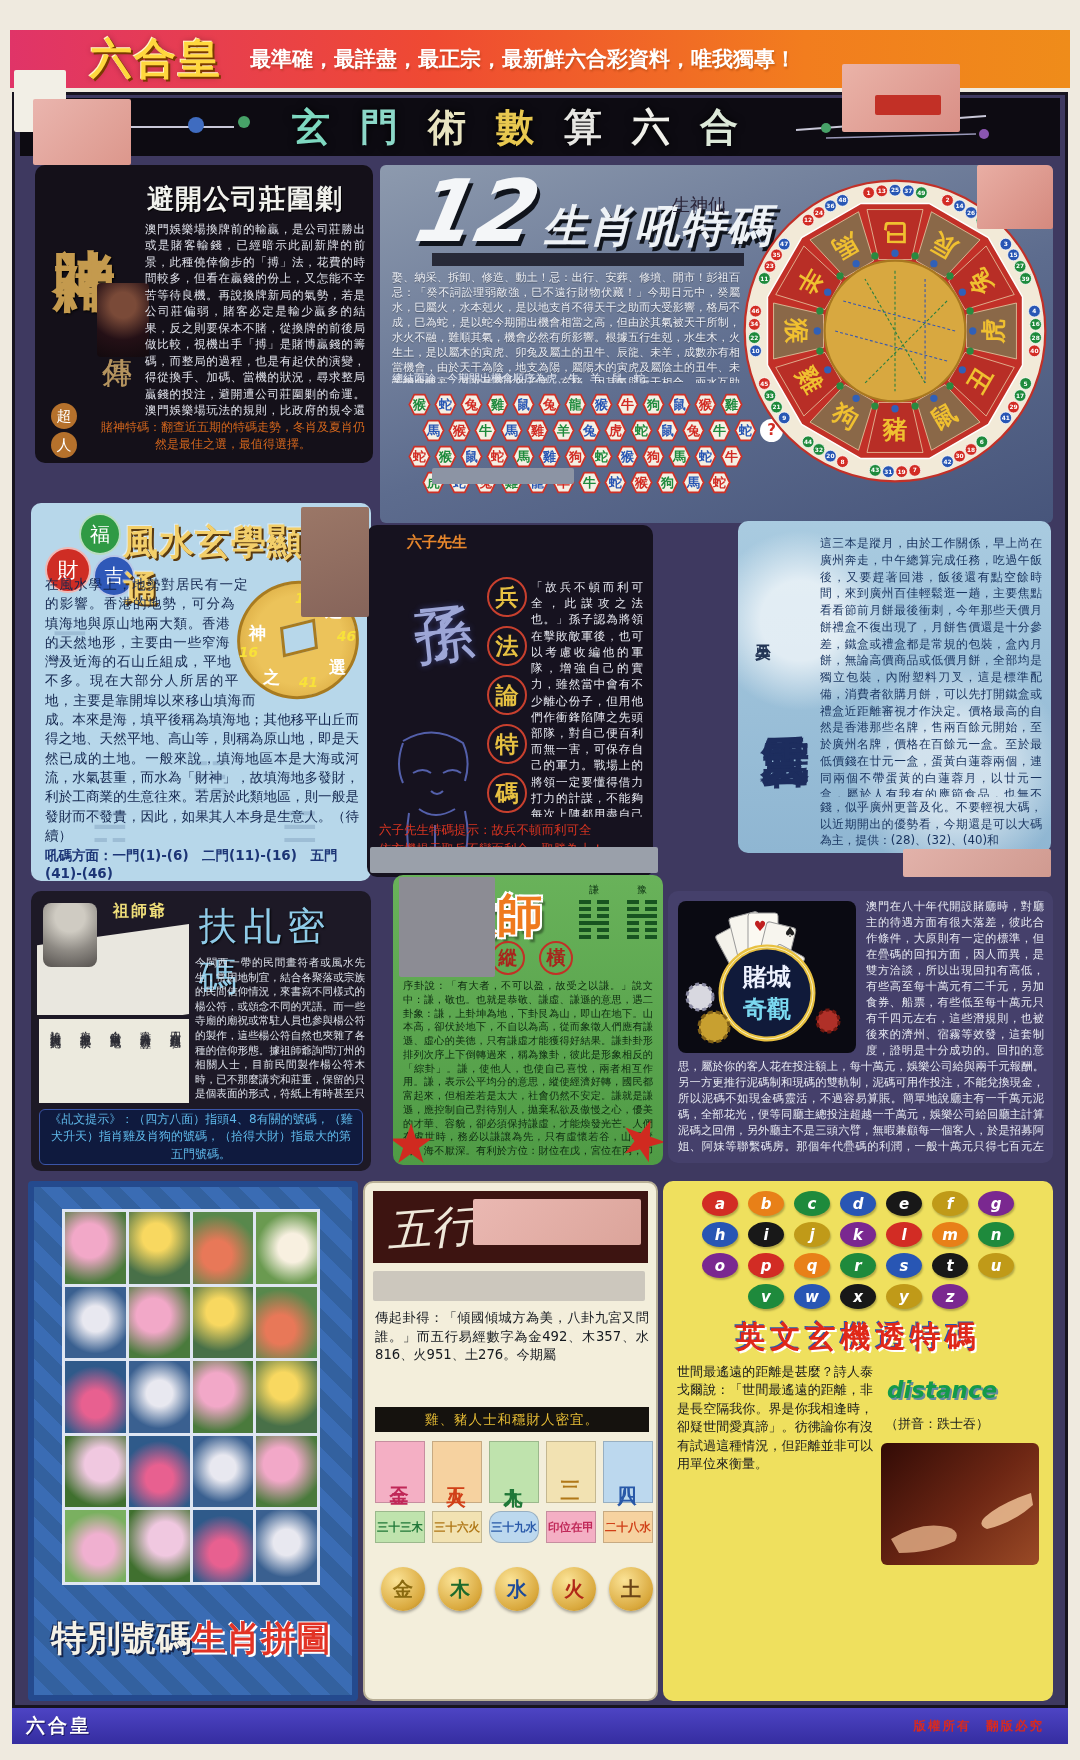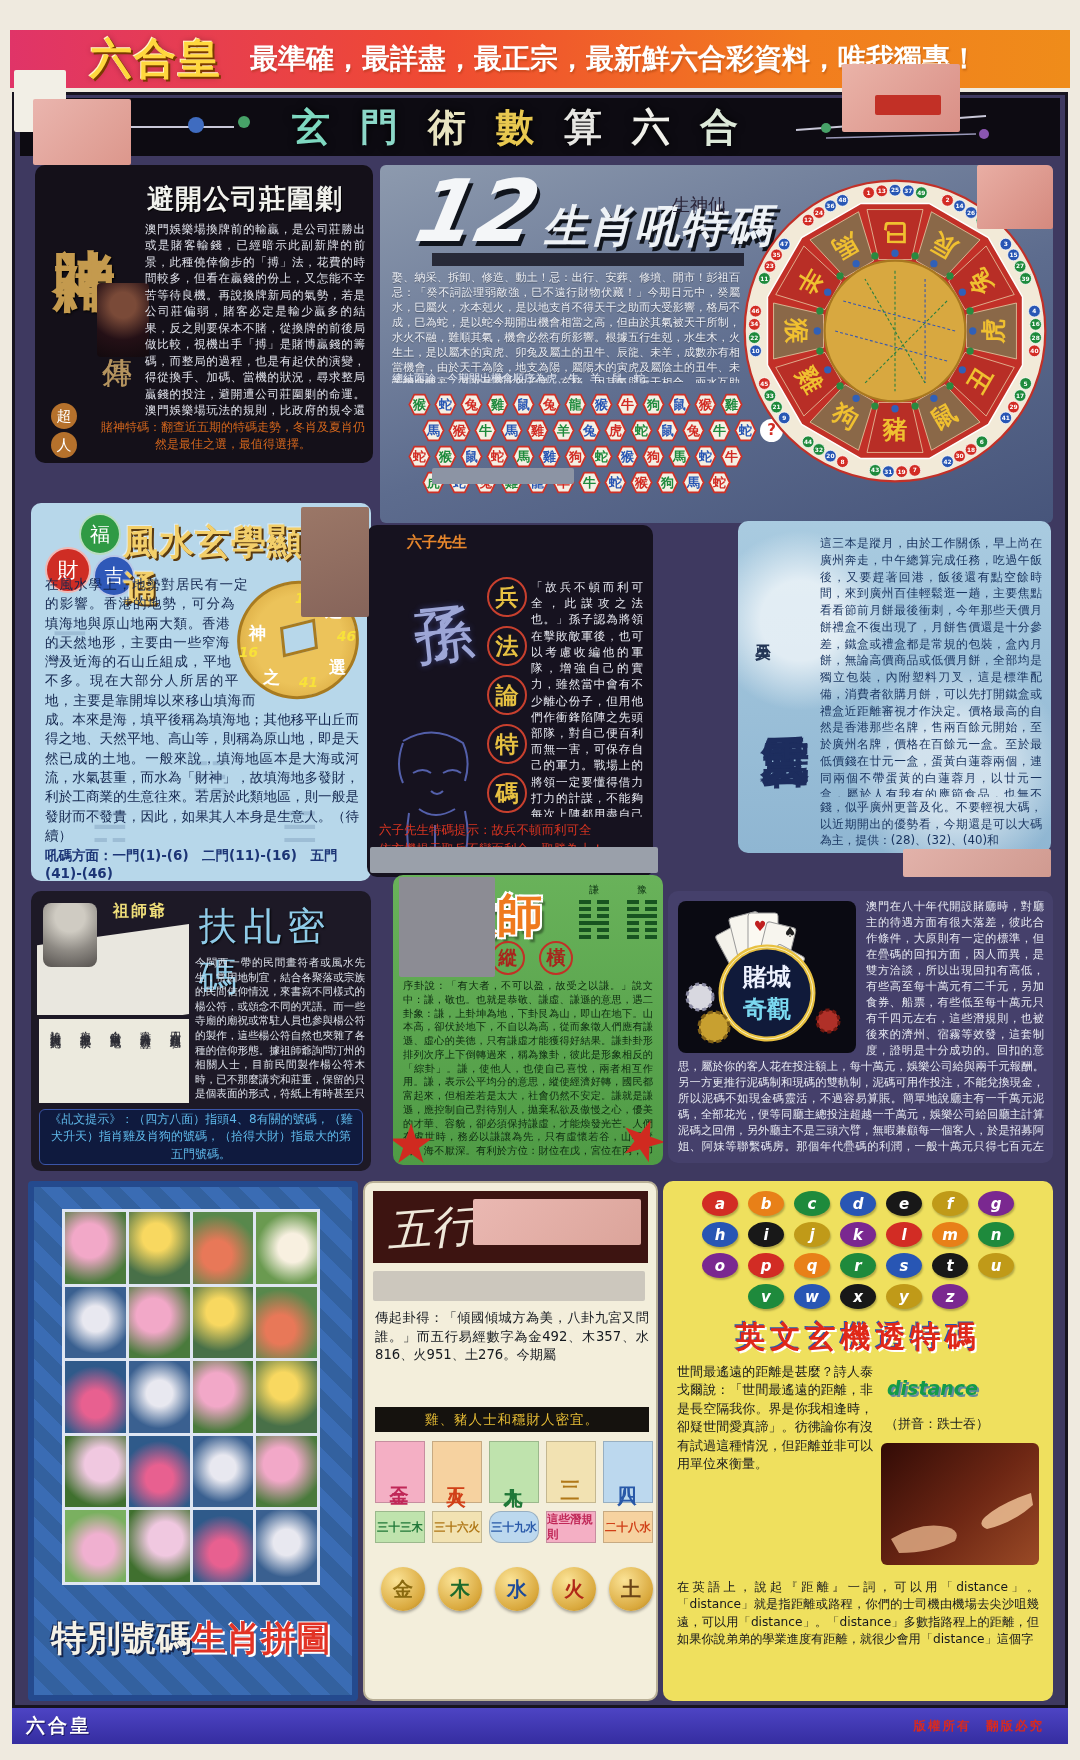--- a/index.html
+++ b/index.html
@@ -8,21 +8,21 @@
   .card{position:absolute;border-radius:10px;overflow:hidden;}
   .jt{text-align:justify;line-height:1.42;overflow:hidden;}
   .vert{writing-mode:vertical-rl;text-orientation:upright;}
   .redact{position:absolute;z-index:40;filter:blur(.5px);border-radius:2px;}
   
   .banner{position:absolute;left:10px;top:30px;width:1060px;height:58px;
     background:linear-gradient(90deg,#e03468 0%,#ef4a32 40%,#f27d1e 75%,#ef8c1a 100%);
     display:flex;align-items:center;}
   .brandlogo{font-size:42px;font-weight:bold;color:#ffd73e;margin-left:80px;
     text-shadow:2px 2px 0 #7a3a00,-1px -1px 0 #fff6c8,0 0 6px #00000055;letter-spacing:2px;font-family:"DejaVu Serif",serif;}
-  .slogan{color:#fff;font-weight:bold;font-size:28px;margin-left:28px;text-shadow:1px 2px 2px #80300055;}
+  .slogan{color:#fff;font-weight:bold;font-size:21px;margin-left:28px;text-shadow:1px 2px 2px #80300055;}
   
   #main{position:absolute;left:12px;top:92px;width:1056px;height:1616px;background:#3e3960;border:3px solid #17141f;box-sizing:border-box;}
   .hstrip{left:5px;top:3px;width:1040px;height:58px;background:#0d0b12;display:flex;align-items:center;justify-content:center;}
   .htitle span{font-size:38px;font-weight:bold;letter-spacing:30px;font-family:"DejaVu Serif",serif;text-shadow:0 0 8px #000;}
   
   #gambler{left:20px;top:70px;width:338px;height:298px;background:#141019;}
   .g-vt{position:absolute;left:18px;top:34px;font-size:62px;line-height:1.02;color:#c49a4e;font-family:"DejaVu Serif",serif;font-weight:bold;text-shadow:1px 1px 2px #000;}
   .g-vt2{position:absolute;left:66px;top:170px;font-size:30px;line-height:1.1;color:#b5945f;font-family:"DejaVu Serif",serif;}
   .g-badge{position:absolute;left:16px;top:238px;width:26px;text-align:center;}
   .g-badge div{width:26px;height:26px;border-radius:50%;background:#b5712c;color:#fff;font-size:15px;line-height:26px;margin-bottom:3px;}
@@ -126,21 +126,21 @@
   .wx-balls{position:absolute;left:16px;top:384px;display:flex;gap:13px;}
   .wx-balls div{width:44px;height:44px;border-radius:50%;background:radial-gradient(circle at 35% 30%,#fbe396,#d9a83c 70%,#a87a1e);display:flex;align-items:center;justify-content:center;font-size:20px;font-weight:bold;box-shadow:0 2px 3px #00000050;}
   
   #english{left:648px;top:1086px;width:390px;height:520px;background:#efe05e;}
   .en-letters{position:absolute;left:14px;top:10px;width:362px;}
   .en-lrow{display:flex;justify-content:center;gap:10px;margin-bottom:6px;}
   .en-lrow div{width:36px;height:25px;border-radius:50%;color:#fff;font-weight:bold;font-style:italic;font-size:15px;display:flex;align-items:center;justify-content:center;box-shadow:1px 2px 2px #00000040;}
   .en-title{position:absolute;left:14px;top:136px;width:362px;text-align:center;font-size:30px;font-weight:bold;color:#e02818;letter-spacing:5px;
     text-shadow:2px 2px 0 #fff,-1px -1px 0 #2858b4;}
   .en-b1{position:absolute;left:14px;top:182px;width:196px;height:212px;font-size:13px;color:#17181c;}
-  .en-dist{position:absolute;left:224px;top:196px;font-size:19px;font-weight:bold;font-style:italic;color:#149a4a;text-shadow:2px 2px 0 #2060c0aa;}
+  .en-dist{position:absolute;left:224px;top:196px;font-size:23px;font-weight:bold;font-style:italic;color:#149a4a;text-shadow:2px 2px 0 #2060c0aa;}
   .en-py{position:absolute;left:222px;top:234px;font-size:13px;color:#20221f;}
   .en-img{position:absolute;left:218px;top:262px;width:158px;height:122px;border-radius:6px;background:linear-gradient(135deg,#320b06,#6e2714 55%,#9a4a26);overflow:hidden;}
   .en-b2{position:absolute;left:14px;top:398px;width:362px;height:112px;font-size:12.2px;color:#17181c;}
   
   .bbar{position:absolute;left:12px;top:1708px;width:1056px;height:36px;background:linear-gradient(180deg,#4d44c4,#352da0);display:flex;align-items:center;}
   .bbrand{color:#fff;font-weight:bold;font-size:19px;margin-left:14px;letter-spacing:3px;text-shadow:1px 1px 0 #1a1460;}
   .bright{margin-left:auto;margin-right:24px;color:#d82a20;font-size:12.5px;font-weight:bold;letter-spacing:2px;}
 </style>
 </head>
 <body>
@@ -706,21 +706,21 @@
           <div style="background: rgb(244, 175, 196); color: rgb(192, 40, 88);">三金</div>
           <div style="background: rgb(246, 210, 160); color: rgb(208, 64, 24);">五火</div>
           <div style="background: rgb(191, 227, 173); color: rgb(32, 120, 56);">九木</div>
           <div style="background: rgb(242, 226, 178); color: rgb(176, 120, 24);">二一</div>
           <div style="background: rgb(188, 216, 238); color: rgb(40, 88, 168);">四八</div>
         </div>
       <div class="wx-r2" id="wxr2">
           <div style="background: rgb(191, 227, 173); color: rgb(32, 120, 56);">三十三木</div>
           <div style="background: rgb(242, 226, 178); color: rgb(176, 120, 24);">三十六火</div>
           <div style="background: rgb(188, 216, 238); color: rgb(40, 88, 168); border-radius: 12px;">三十九水</div>
-          <div style="background: rgb(244, 175, 196); color: rgb(192, 40, 88);">這些潛規則</div>
+          <div style="background: rgb(244, 175, 196); color: rgb(192, 40, 88);">印位在甲</div>
           <div style="background: rgb(246, 210, 160); color: rgb(208, 64, 24);">二十八水</div>
         </div>
       <div class="wx-balls" id="wxballs">
           <div style="color: rgb(138, 106, 16);">金</div>
           <div style="color: rgb(30, 106, 44);">木</div>
           <div style="color: rgb(28, 74, 154);">水</div>
           <div style="color: rgb(176, 40, 24);">火</div>
           <div style="color: rgb(106, 68, 22);">土</div>
         </div>
     </div>
@@ -767,21 +767,20 @@
       <div class="en-dist">distance</div>
       <div class="en-py">（拼音：跌士吞）</div>
       <div class="en-img">
         <svg width="158" height="122">
             <g fill="#d8a27c" opacity=".9">
           <path d="M10 96 Q40 78 66 84 Q80 88 74 98 Q50 110 18 110 Z"></path>
           <path d="M150 50 Q120 60 104 74 Q96 82 106 86 Q132 80 152 62 Z" fill="#e8b88e"></path>
         </g>
           </svg>
       </div>
-      <div class="en-b2 jt">在英語上，說起『距離』一詞，可以用「distance」。「distance」就是指距離或路程，你們的士司機由機場去尖沙咀幾遠，可以用「distance」。「distance」多數指路程上的距離，但如果你說弟弟的學業進度有距離，就很少會用「distance」這個字</div>
     </div>
 
     <div class="redact" style="left:18px;top:4px;width:98px;height:66px;background:linear-gradient(135deg,#eab5ae,#dc978c);"></div>
     <div class="redact" style="left:860px;top:0px;width:66px;height:20px;background:#c23026;"></div>
     <div class="redact" style="left:286px;top:412px;width:68px;height:110px;background:linear-gradient(160deg,#9b7767,#86645a);"></div>
     <div class="redact" style="left:355px;top:752px;width:288px;height:26px;background:#9aa0aa;"></div>
     <div class="redact" style="left:888px;top:754px;width:148px;height:28px;background:linear-gradient(135deg,#e2b2aa,#d09a90);"></div>
     <div class="redact" style="left:384px;top:782px;width:96px;height:100px;background:#8c8c94;"></div>
   </div>
 

